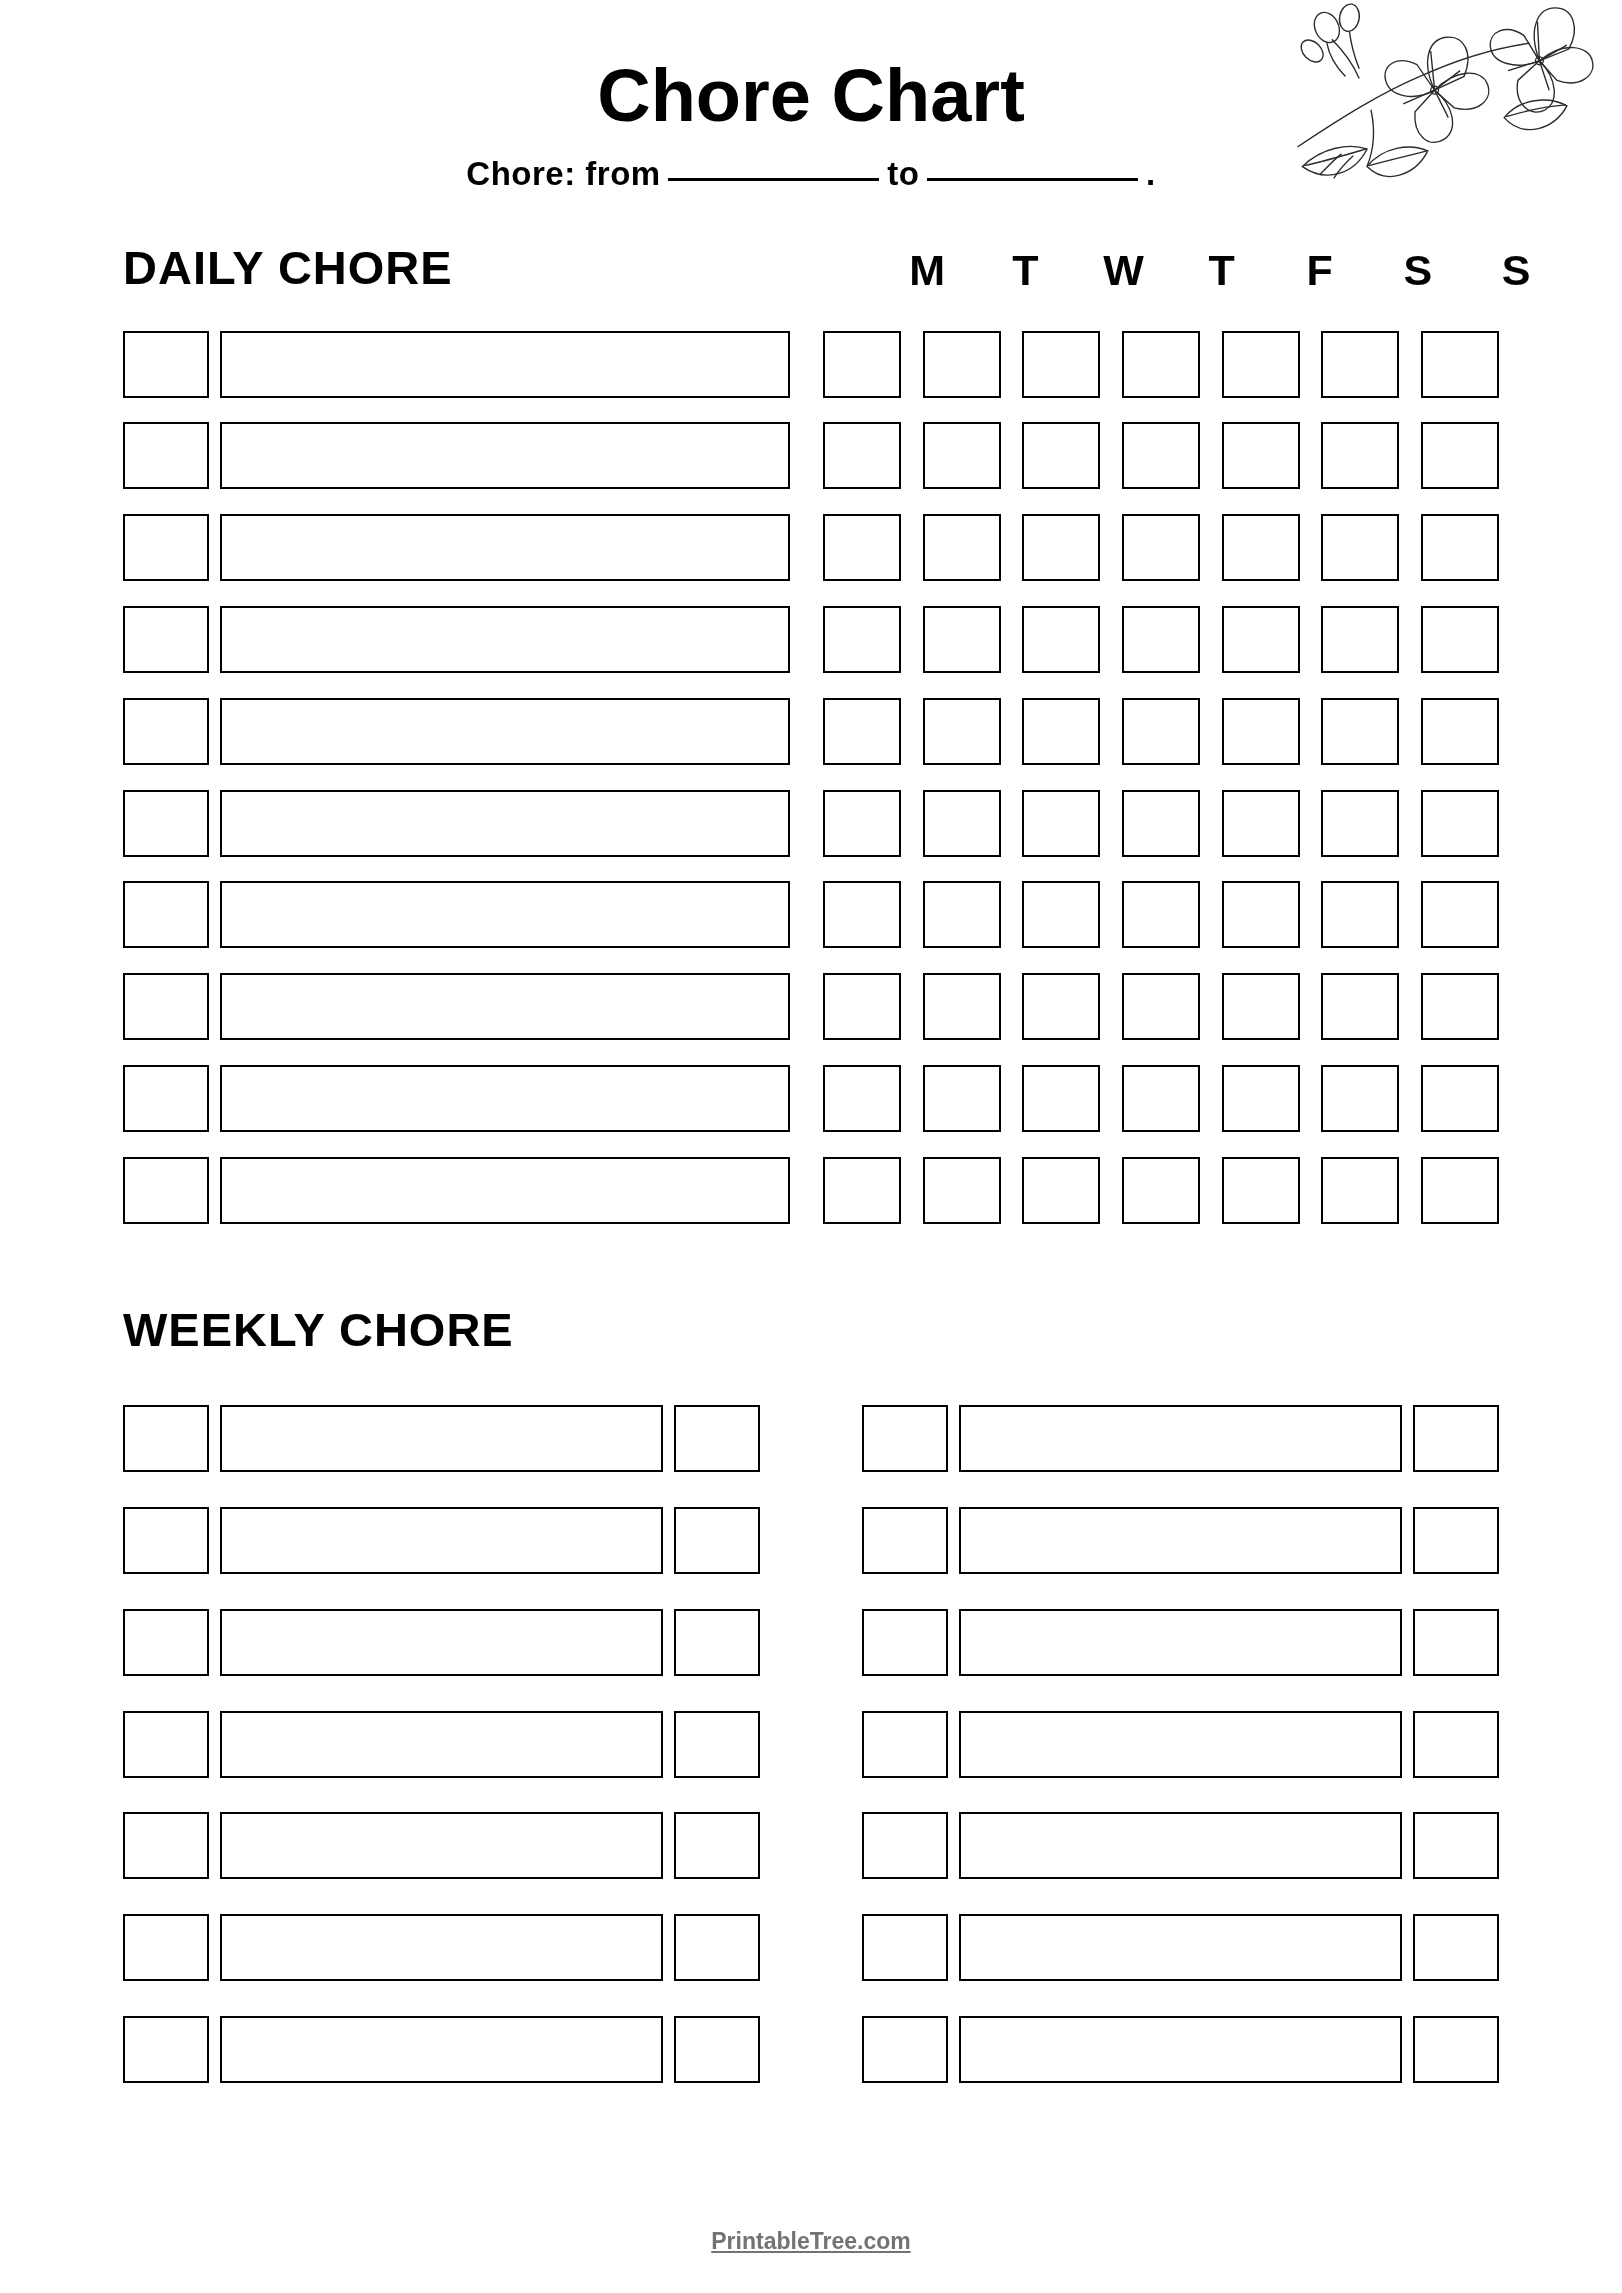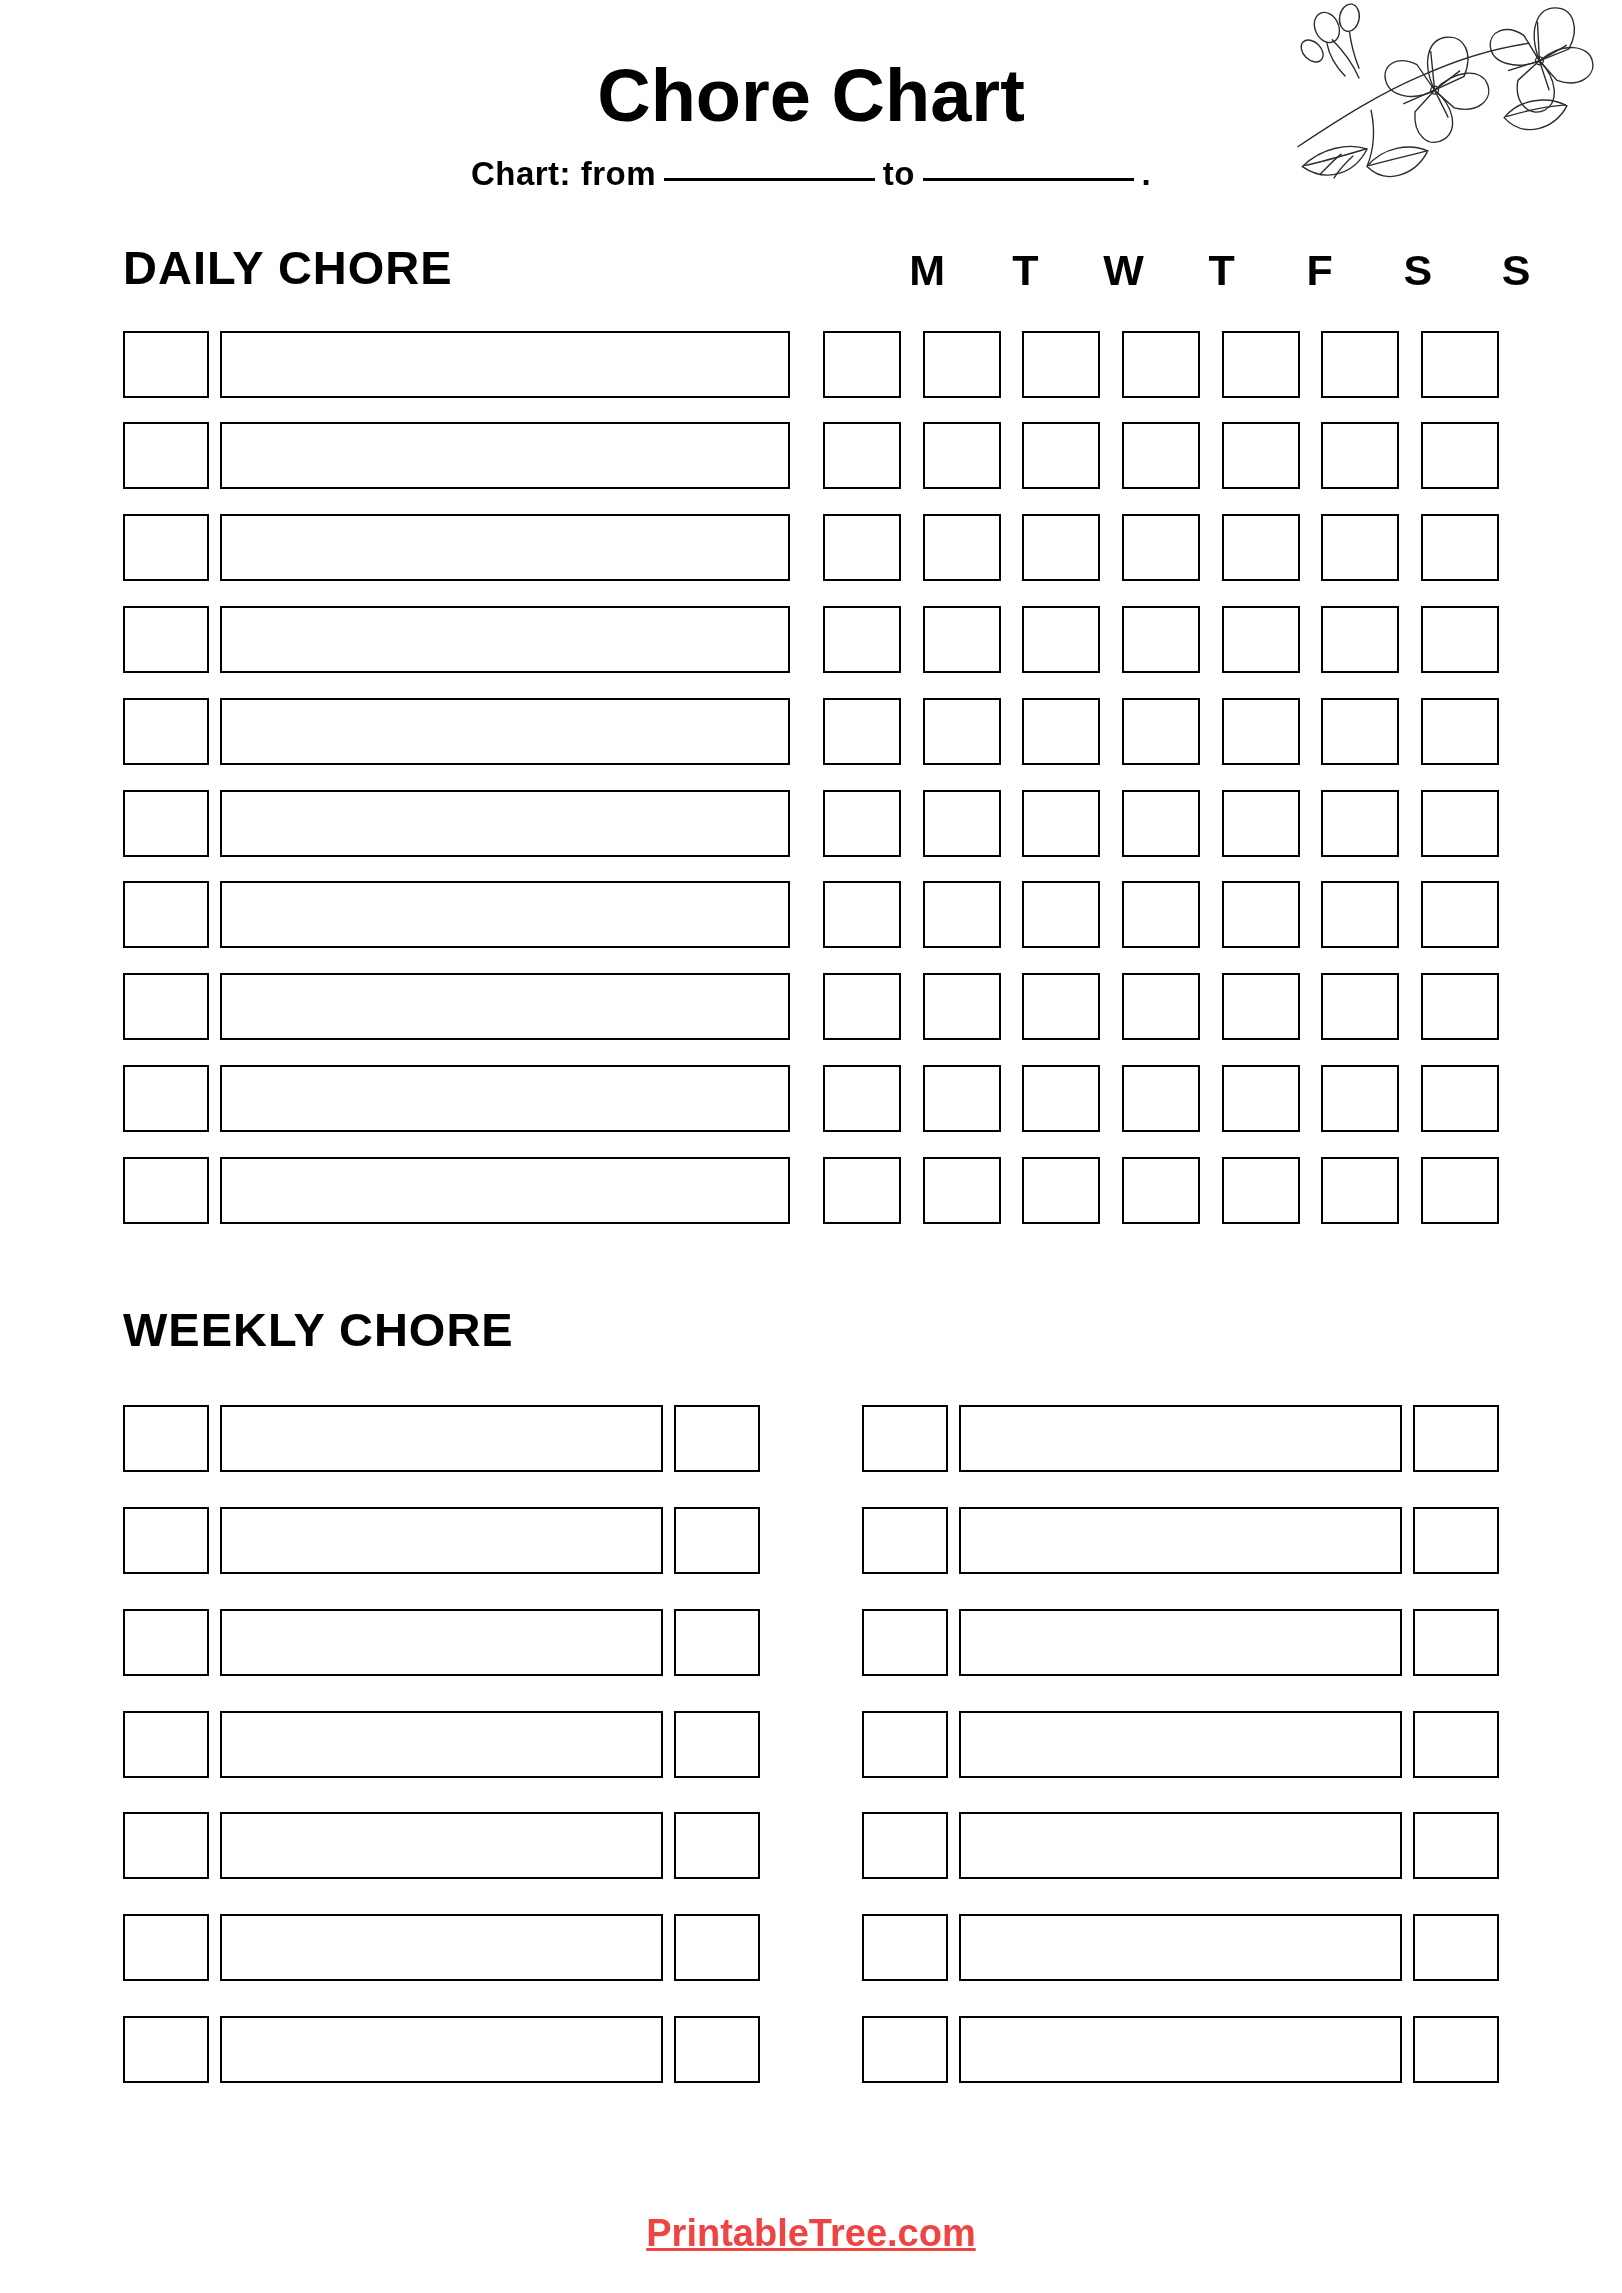--- a/index.html
+++ b/index.html
@@ -183,23 +183,23 @@
 
   
   .footer {
     position: absolute;
     bottom: 39px;
     left: 0;
     width: 100%;
     text-align: center;
   }
   .footer a {
-    font-size: 38px;
+    font-size: 23px;
     font-weight: bold;
-    color: #ef4444;
+    color: #737373;
     text-decoration: underline;
   }
 </style>
 </head>
 <body>
 
 <div class="page">
 
   <div class="floral">
     <svg viewBox="0 0 340 250" width="333" height="245" fill="none" stroke="#2b2b2b" stroke-width="1.4">
@@ -242,21 +242,21 @@
       </g>
 
       <path d="M236 120 C252 100, 282 98, 300 108 C288 132, 256 142, 236 120 Z"></path>
       <path d="M238 119 C262 112, 284 108, 299 107"></path>
     </svg>
   </div>
 
   <div class="header">
     <h1 class="title">Chore Chart</h1>
     <div class="date-line">
-      <span>Chart: from</span><span class="blank"></span><span>to</span><span class="blank"></span><span>.</span>
+      <span>Chore: from</span><span class="blank"></span><span>to</span><span class="blank"></span><span>.</span>
     </div>
   </div>
 
   <div class="daily-head">
     <div class="section-title">DAILY CHORE</div>
     <div class="day-letters">
       <span>M</span>
       <span>T</span>
       <span>W</span>
       <span>T</span>

